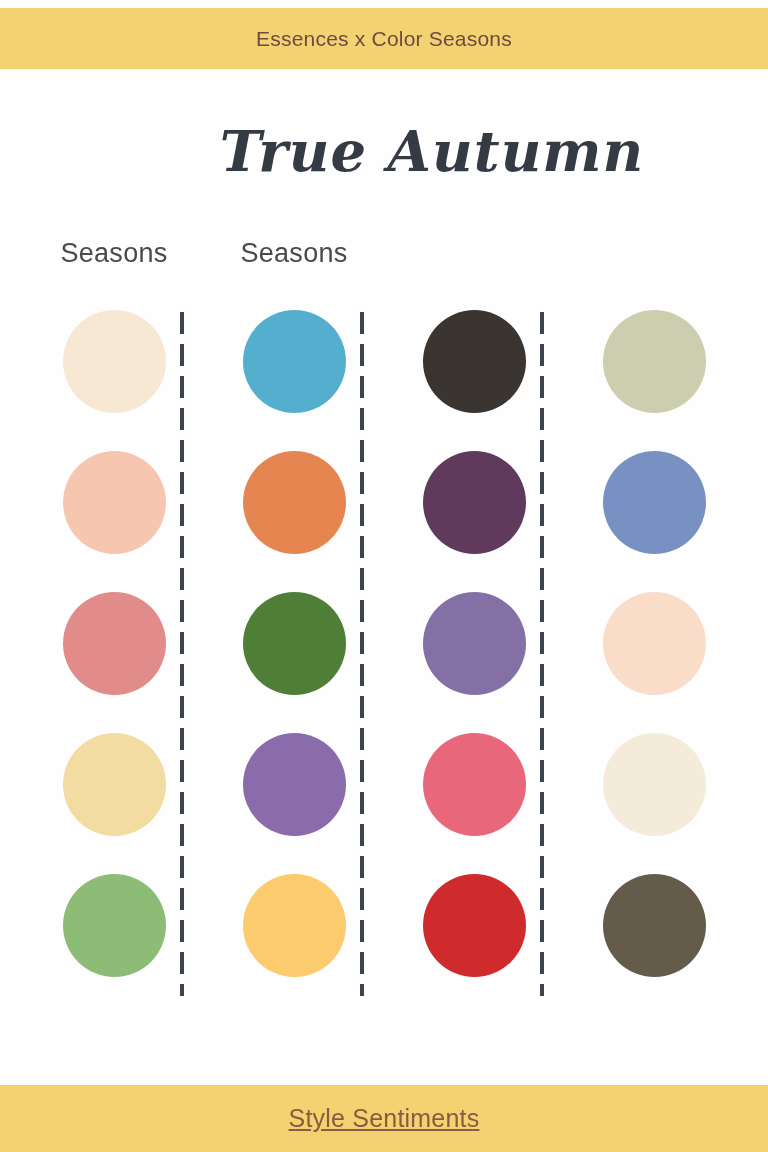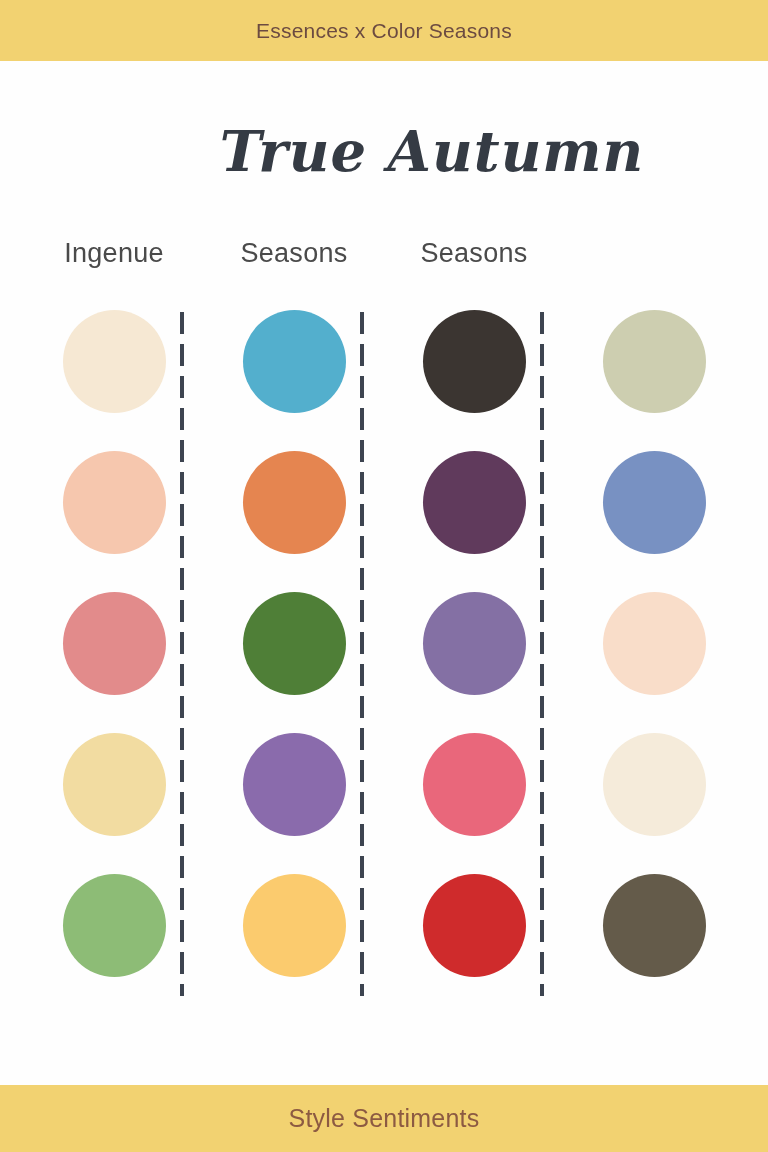--- a/index.html
+++ b/index.html
@@ -19,21 +19,21 @@
   .banner {
     position: absolute;
     left: 0;
     width: 768px;
     background: #F2D271;
     display: flex;
     align-items: center;
     justify-content: center;
   }
   .banner-top {
-    top: 0;
+    top: 8px;
     height: 61px;
   }
   .banner-bottom {
     top: 1085px;
     height: 67px;
   }
   .banner-top .banner-text {
     font-size: 21px;
     color: #6C4B41;
     letter-spacing: 0.2px;
@@ -134,21 +134,20 @@
 </head>
 <body>
 
 <div class="banner banner-top" style="background: rgb(242, 210, 113);">
   <span class="banner-text" style="color: rgb(108, 75, 65);">Essences x Color Seasons</span>
 </div>
 
 <div class="season-title" style="color: rgb(53, 59, 68);">True Autumn</div>
 
 <div class="headers">
-  <div class="col-header">Ingenue</div>
   <div class="col-header">Seasons</div>
   <div class="col-header">Seasons</div>
 </div>
 
 <div class="grid">
 
   <div class="swatch-row">
     <div class="swatch-cell">
       <div class="swatch" style="background-color: rgb(246, 232, 211);"></div>
     </div>
@@ -225,14 +224,14 @@
 
 </div>
 
 <div class="dividers">
   <div class="divider divider-1" style="background-image: linear-gradient(rgb(61, 68, 80) 0px, rgb(61, 68, 80) 22px, transparent 22px, transparent 32px);"></div>
   <div class="divider divider-2" style="background-image: linear-gradient(rgb(61, 68, 80) 0px, rgb(61, 68, 80) 22px, transparent 22px, transparent 32px);"></div>
   <div class="divider divider-3" style="background-image: linear-gradient(rgb(61, 68, 80) 0px, rgb(61, 68, 80) 22px, transparent 22px, transparent 32px);"></div>
 </div>
 
 <div class="banner banner-bottom" style="background: rgb(242, 210, 113);">
-  <span class="banner-text" style="color: rgb(140, 90, 66);">Style Sentiments</span>
+  <span class="banner-text" style="color: rgb(140, 90, 66); text-decoration: underline;">Style Sentiments</span>
 </div>
 
 </body></html>

